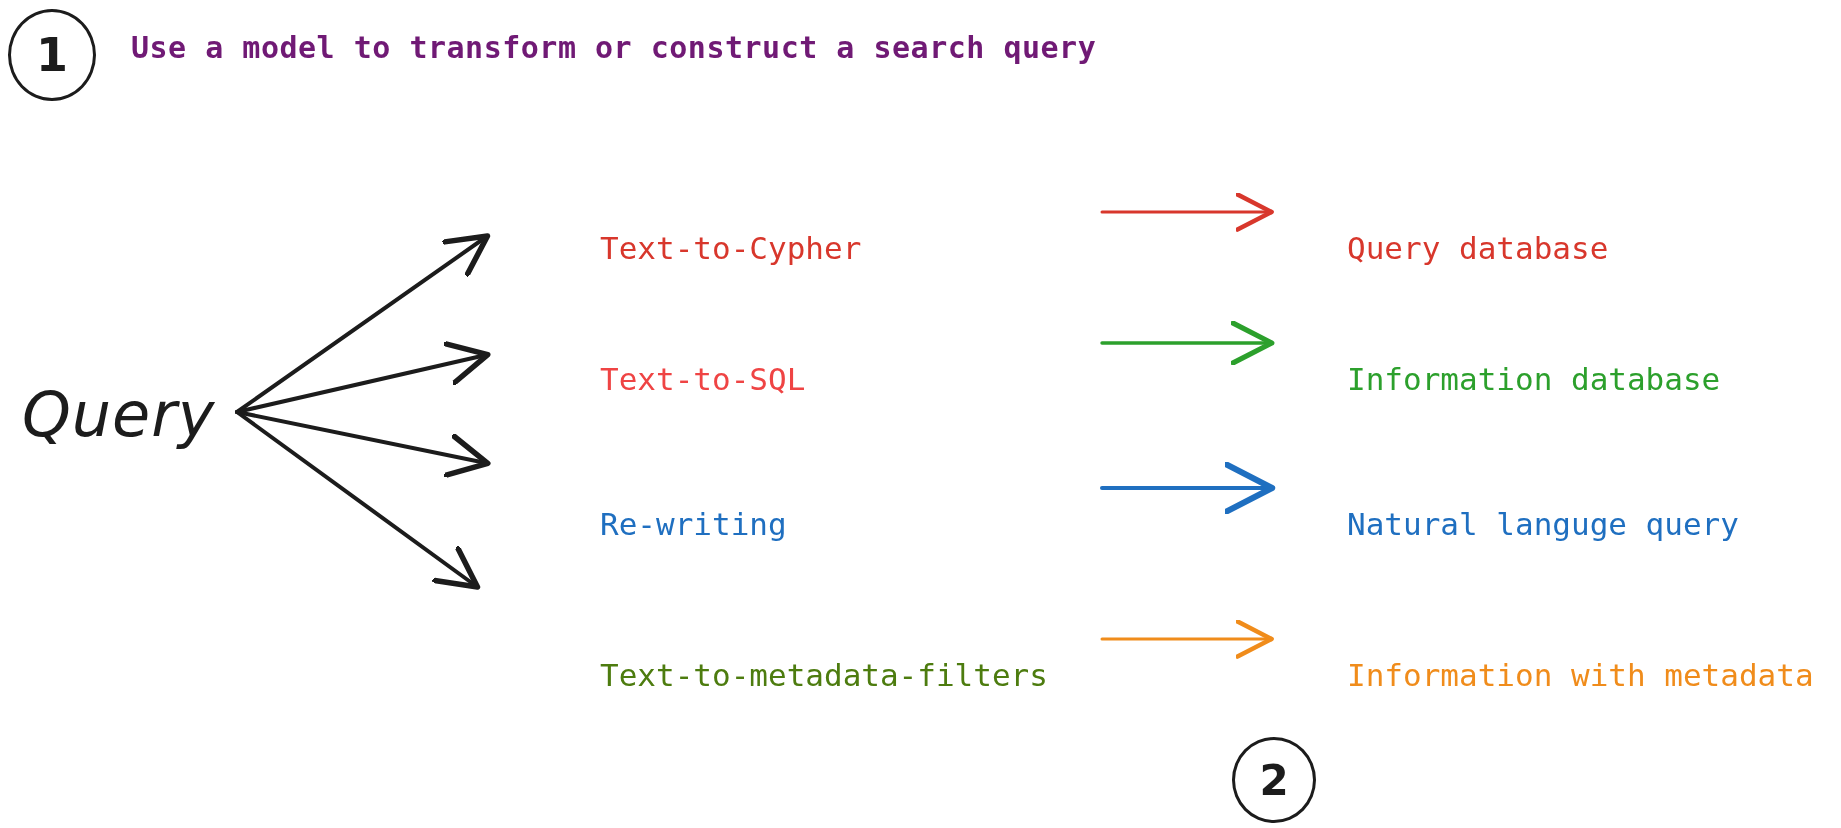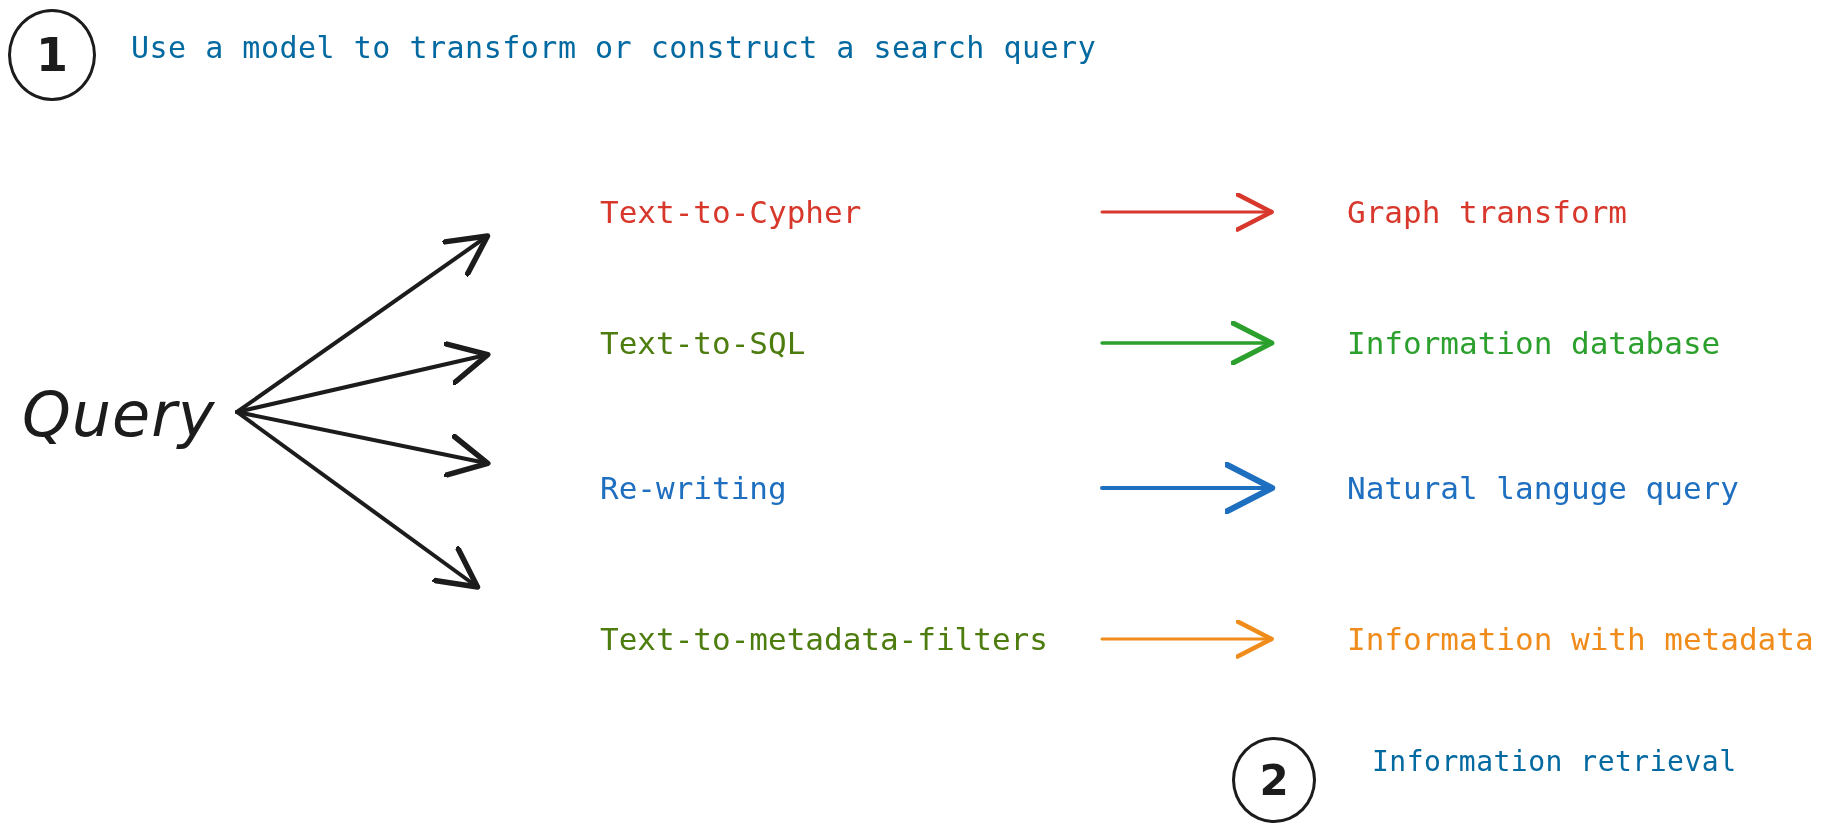--- a/index.html
+++ b/index.html
@@ -40,23 +40,24 @@
     font-size: 46px;
   }
   .step-badge.two {
     left: 1232px; top: 737px;
     width: 84px; height: 86px;
     font-size: 42px;
   }
 
   .step-caption {
     position: absolute;
-    color: #0369a1;
+    color: #701a75;
     font-family: "DejaVu Sans Mono", monospace;
     white-space: nowrap;
+    font-weight: bold;
   }
   .step-caption.one {
     left: 131px;
     top: 30px;
     font-size: 30px;
     letter-spacing: 0.5px;
   }
   .step-caption.two {
     left: 1372px;
     top: 761px;
@@ -96,20 +97,21 @@
     width: 1841px;
   }
   .method-label,
   .target-label {
     position: absolute;
     white-space: nowrap;
     transform: translateY(-50%);
     font-family: "DejaVu Sans Mono", monospace;
     font-size: 31px;
     letter-spacing: 0px;
+    margin-top: 36px;
   }
   .method-label { left: 600px; }
   .target-label { left: 1347px; }
 </style>
 </head>
 <body>
 
 <div id="canvas">
 
   <div class="step-badge one">
@@ -148,36 +150,35 @@
     <g fill="none" stroke-linecap="round">
       <line x1="1102" y1="212" x2="1270" y2="212" stroke="#d8372c" stroke-width="3" marker-end="url(#ah-red)"></line>
       <line x1="1102" y1="343" x2="1270" y2="343" stroke="#2ca02c" stroke-width="3.4" marker-end="url(#ah-green)"></line>
       <line x1="1102" y1="488" x2="1270" y2="488" stroke="#1f6fc0" stroke-width="4" marker-end="url(#ah-blue)"></line>
       <line x1="1102" y1="639" x2="1270" y2="639" stroke="#f08c1b" stroke-width="3" marker-end="url(#ah-orange)"></line>
     </g>
   </svg>
 
   <div class="row" style="top:212px">
     <div class="method-label" style="color:#d8372c">Text-to-Cypher</div>
-    <div class="target-label" style="color:#d8372c">Graph transform</div>
+    <div class="target-label" style="color:#d8372c">Query database</div>
   </div>
 
   <div class="row" style="top:343px">
-    <div class="method-label" style="color:#4d7c0f">Text-to-SQL</div>
+    <div class="method-label" style="color:#ef4444">Text-to-SQL</div>
     <div class="target-label" style="color:#2ca02c">Information database</div>
   </div>
 
   <div class="row" style="top:488px">
     <div class="method-label" style="color:#1f6fc0">Re-writing</div>
     <div class="target-label" style="color:#1f6fc0">Natural languge query</div>
   </div>
 
   <div class="row" style="top:639px">
     <div class="method-label" style="color:#4d7c0f">Text-to-metadata-filters</div>
     <div class="target-label" style="color:#f08c1b">Information with metadata</div>
   </div>
 
   <div class="step-badge two">
     <span>2</span>
   </div>
-  <div class="step-caption two">Information retrieval</div>
 
 </div>
 
 </body></html>

